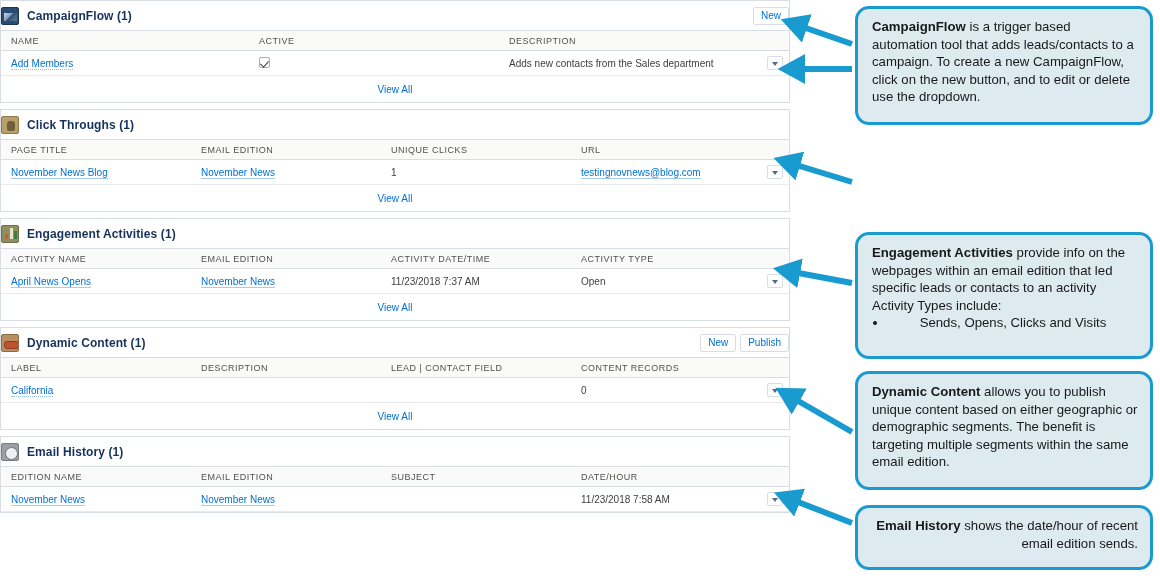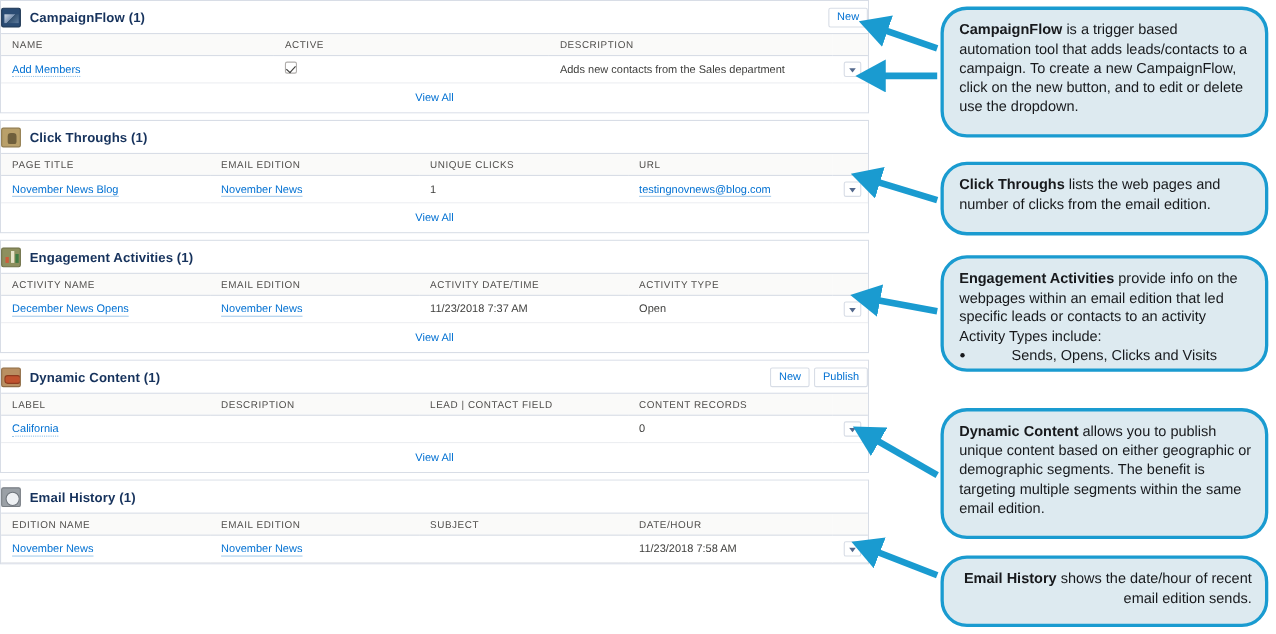--- a/index.html
+++ b/index.html
@@ -162,21 +162,21 @@
     display: flex; align-items: center; justify-content: center;
     background: #fff;
   }
   .viewall a { font-size: 10px; color: #0070d2; text-decoration: none; cursor: pointer; }
 
   
   .callout {
     position: absolute;
     background: #ddeaf0;
     border: 3px solid #1a9bd0;
-    border-radius: 24px;
+    border-radius: 14px;
     padding: 9px 12px 9px 14px;
     color: #17191c;
     font-size: 13.2px;
     line-height: 17.6px;
     font-family: "Liberation Sans", sans-serif;
   }
   .callout b { font-weight: bold; }
   .callout ul { margin: 0; padding-left: 16px; }
   .callout li { list-style: disc; text-align: center; }
 
@@ -274,21 +274,21 @@
           </colgroup>
         <tbody>
             <tr>
           <th>ACTIVITY NAME</th>
           <th>EMAIL EDITION</th>
           <th>ACTIVITY DATE/TIME</th>
           <th>ACTIVITY TYPE</th>
           <th></th>
         </tr>
         <tr>
-          <td><a class="link solid">December News Opens</a></td>
+          <td><a class="link solid">April News Opens</a></td>
           <td><a class="link solid">November News</a></td>
           <td>11/23/2018 7:37 AM</td>
           <td>Open</td>
           <td class="caret-cell"><span class="caret"></span></td>
         </tr>
       </tbody>
         </table>
       <div class="viewall">
         <a>View All</a>
       </div>
@@ -380,25 +380,22 @@
       <path d="M852,283 L793,272"></path>
       <path d="M852,432 L793,398"></path>
       <path d="M852,523 L793,500"></path>
     </g>
   </svg>
 
   <div class="callout" style="left:855px; top:6px; width:298px; height:119px;">
     <b>CampaignFlow</b><span> is a trigger based automation tool that adds leads/contacts to a campaign. To create a new CampaignFlow, click on the new button, and to edit or delete use the dropdown.</span>
   </div>
 
-  <div class="callout" style="left:855px; top:147px; width:298px; height:67px;">
-    <b>Click Throughs</b><span> lists the web pages and number of clicks from the email edition.</span>
-  </div>
-
-  <div class="callout" style="left:855px; top:232px; width:298px; height:106px;">
+
+  <div class="callout" style="left:855px; top:232px; width:298px; height:127px;">
     <b>Engagement Activities</b><span> provide info on the webpages within an email edition that led specific leads or contacts to an activity Activity Types include:</span>
     <ul>
       <li>Sends, Opens, Clicks and Visits</li>
     </ul>
   </div>
 
   <div class="callout" style="left:855px; top:371px; width:298px; height:119px;">
     <b>Dynamic Content</b><span> allows you to publish unique content based on either geographic or demographic segments. The benefit is targeting multiple segments within the same email edition.</span>
   </div>
 

